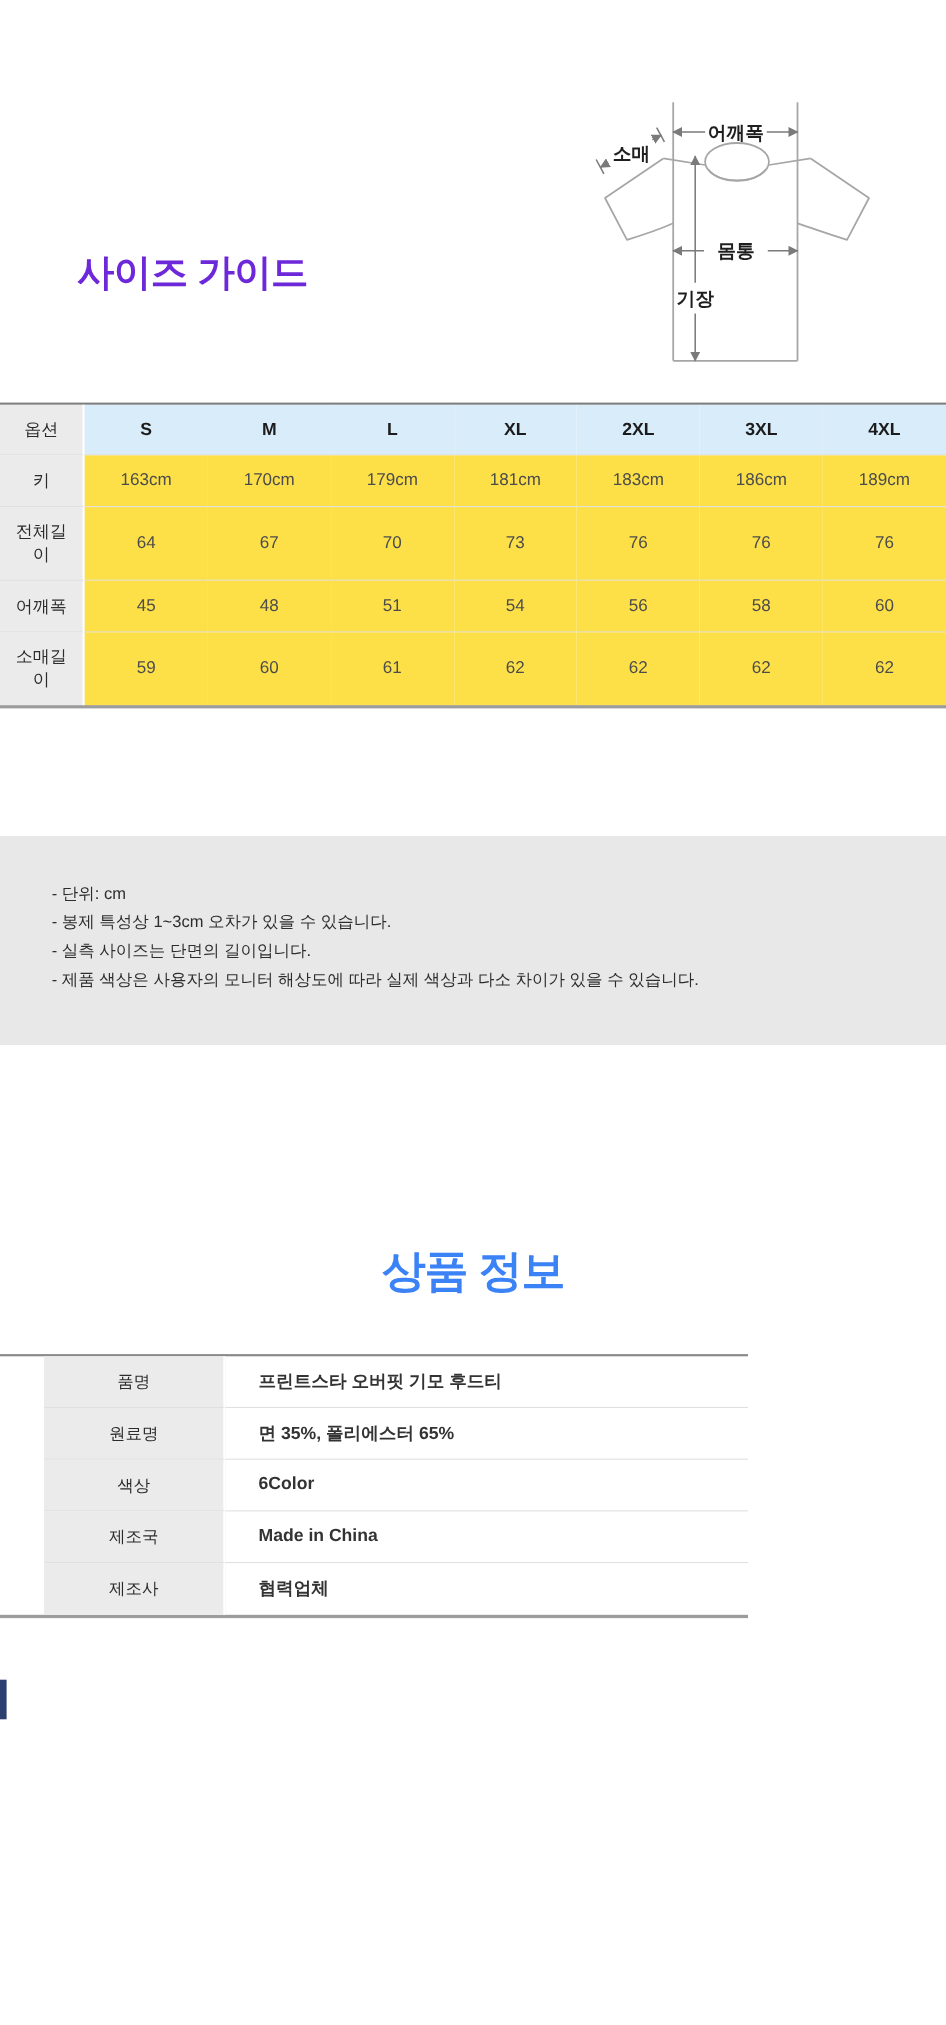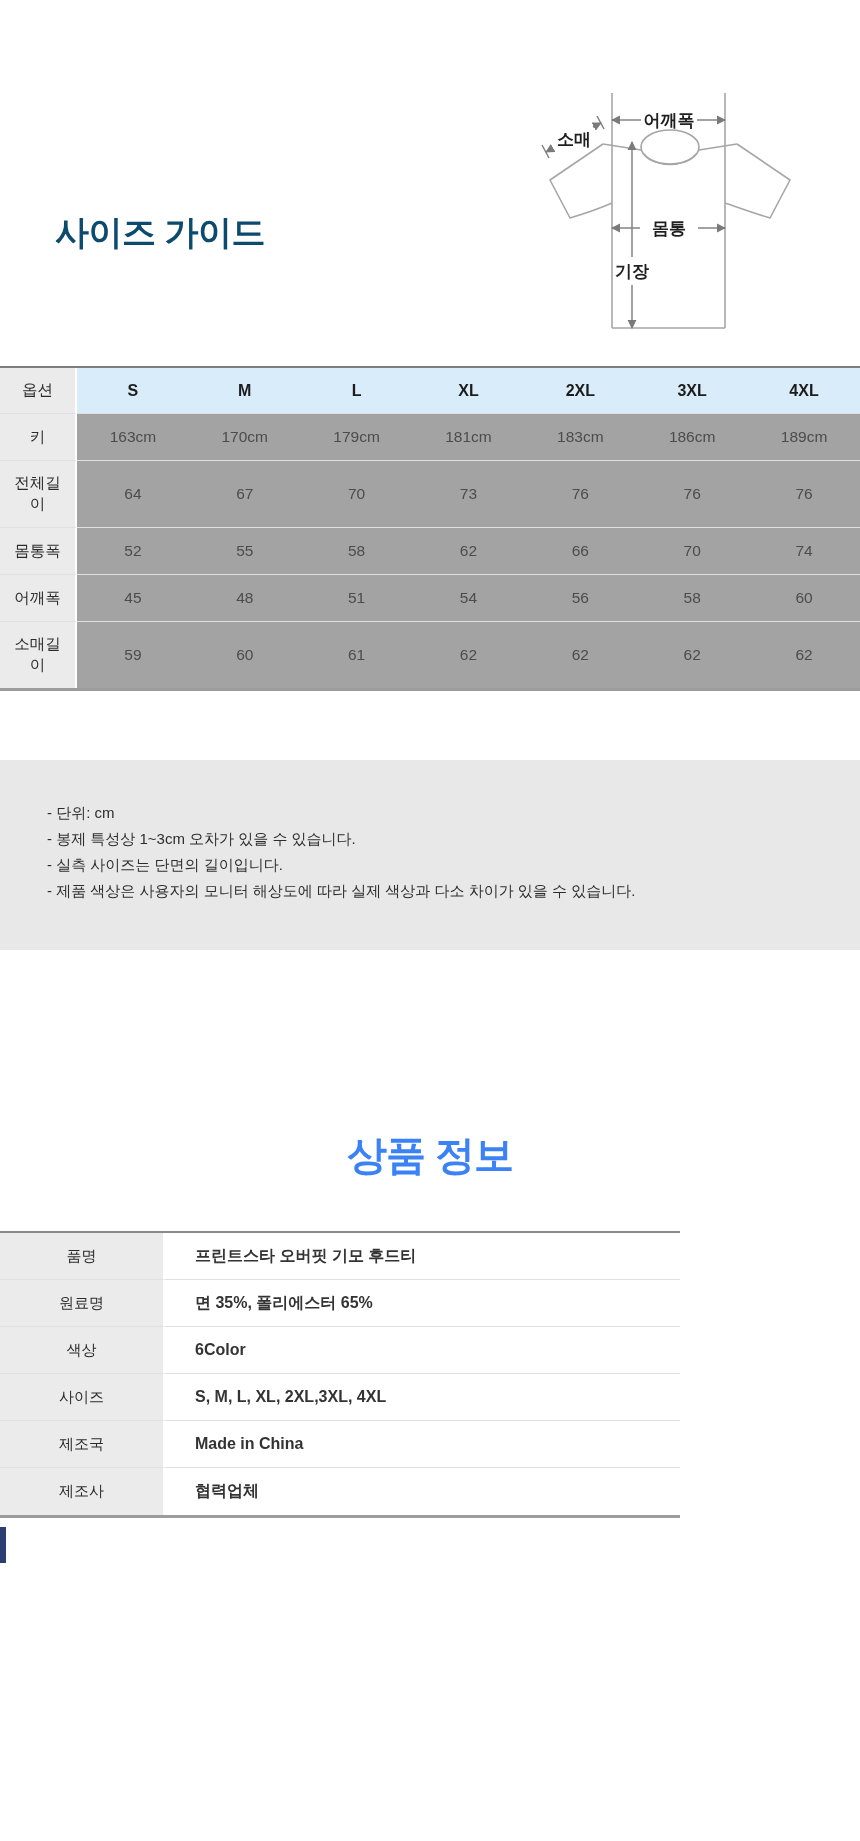--- a/index.html
+++ b/index.html
@@ -12,22 +12,22 @@
   }
   *{box-sizing:border-box;}
   html,body{margin:0;padding:0;background:#fff;}
   .page{
     position:relative;width:860px;height:1841px;background:#fff;overflow:hidden;
     font-family:"Liberation Sans","DejaVu Sans",sans-serif;color:#222;
   }
 
   
   .size-guide-title{
-    position:absolute;left:55px;top:210px;margin:0;
-    font-size:34px;font-weight:700;color:#0c4a6e;letter-spacing:-0.5px;
+    position:absolute;left:55px;top:210px;margin:15px;
+    font-size:34px;font-weight:700;color:#6d28d9;letter-spacing:-0.5px;
   }
   .product-info-title{
     position:absolute;left:0;top:1128px;width:860px;margin:0;text-align:center;
     font-size:40px;font-weight:700;color:#3b82f6;letter-spacing:-1px;
   }
 
   
   .diagram{position:absolute;left:440px;top:85px;width:360px;height:250px;}
   .diagram .shirt path,.diagram .shirt ellipse{fill:none;stroke:#a6a6a6;stroke-width:1.6;stroke-linejoin:round;}
   .diagram .meas line{stroke:#7a7a7a;stroke-width:1.4;}
@@ -40,35 +40,35 @@
     border-top:2px solid #7e7e7e;border-bottom:3px solid #9c9c9c;
   }
   .size-table th,.size-table td{
     height:47px;text-align:center;vertical-align:middle;
     font-size:15.5px;font-weight:400;border-bottom:1px solid var(--border-light);
     padding:12px;
   }
   .size-table thead th{height:46px;}
   .size-table .lbl{background:var(--label-gray);border-right:2px solid #fff;color:#2b2b2b;}
   .size-table .size-h{background:var(--header-blue);font-weight:700;color:#1c1c1c;font-size:16px;}
-  .size-table .val{color:#4c4c4c;background:#a3a3a3;}
+  .size-table .val{color:#4c4c4c;background:#fde047;}
   .size-table tr:last-child td{border-bottom:none;}
 
   
   .notes-box{
     position:absolute;left:0;top:724px;width:860px;height:190px;
     background:var(--notes-bg);padding:40px 40px 0 47px;margin-top:36px;
   }
   .notes-box p{margin:0;font-size:15px;line-height:26px;color:#2d2d2d;}
 
   
   .info-table{
     position:absolute;left:0;top:1231px;width:680px;
     border-collapse:separate;border-spacing:0;table-layout:fixed;
-    border-top:2px solid var(--border-dark);border-bottom:3px solid #9c9c9c;
+    border-top:2px solid var(--border-dark);border-bottom:3px solid #9c9c9c;padding-left:40px;
   }
   .info-table th,.info-table td{
     height:47px;vertical-align:middle;padding:0;
     border-bottom:1px solid var(--border-light);
     font-weight:bold;
   }
   .info-table th{
     width:165px;background:var(--label-gray);border-right:2px solid #fff;
     font-weight:400;font-size:15px;color:#2b2b2b;text-align:center;
   }
@@ -158,30 +158,20 @@
         <td class="lbl">전체길이</td>
         <td class="val">64</td>
         <td class="val">67</td>
         <td class="val">70</td>
         <td class="val">73</td>
         <td class="val">76</td>
         <td class="val">76</td>
         <td class="val">76</td>
       </tr>
       <tr>
-        <td class="lbl">몸통폭</td>
-        <td class="val">52</td>
-        <td class="val">55</td>
-        <td class="val">58</td>
-        <td class="val">62</td>
-        <td class="val">66</td>
-        <td class="val">70</td>
-        <td class="val">74</td>
-      </tr>
-      <tr>
         <td class="lbl">어깨폭</td>
         <td class="val">45</td>
         <td class="val">48</td>
         <td class="val">51</td>
         <td class="val">54</td>
         <td class="val">56</td>
         <td class="val">58</td>
         <td class="val">60</td>
       </tr>
       <tr>
@@ -214,24 +204,20 @@
       </tr>
       <tr>
         <th>원료명</th>
         <td>면 35%, 폴리에스터 65%</td>
       </tr>
       <tr>
         <th>색상</th>
         <td>6Color</td>
       </tr>
       <tr>
-        <th>사이즈</th>
-        <td>S, M, L, XL, 2XL,3XL, 4XL</td>
-      </tr>
-      <tr>
         <th>제조국</th>
         <td>Made in China</td>
       </tr>
       <tr>
         <th>제조사</th>
         <td>협력업체</td>
       </tr>
     </tbody>
   </table>
 

